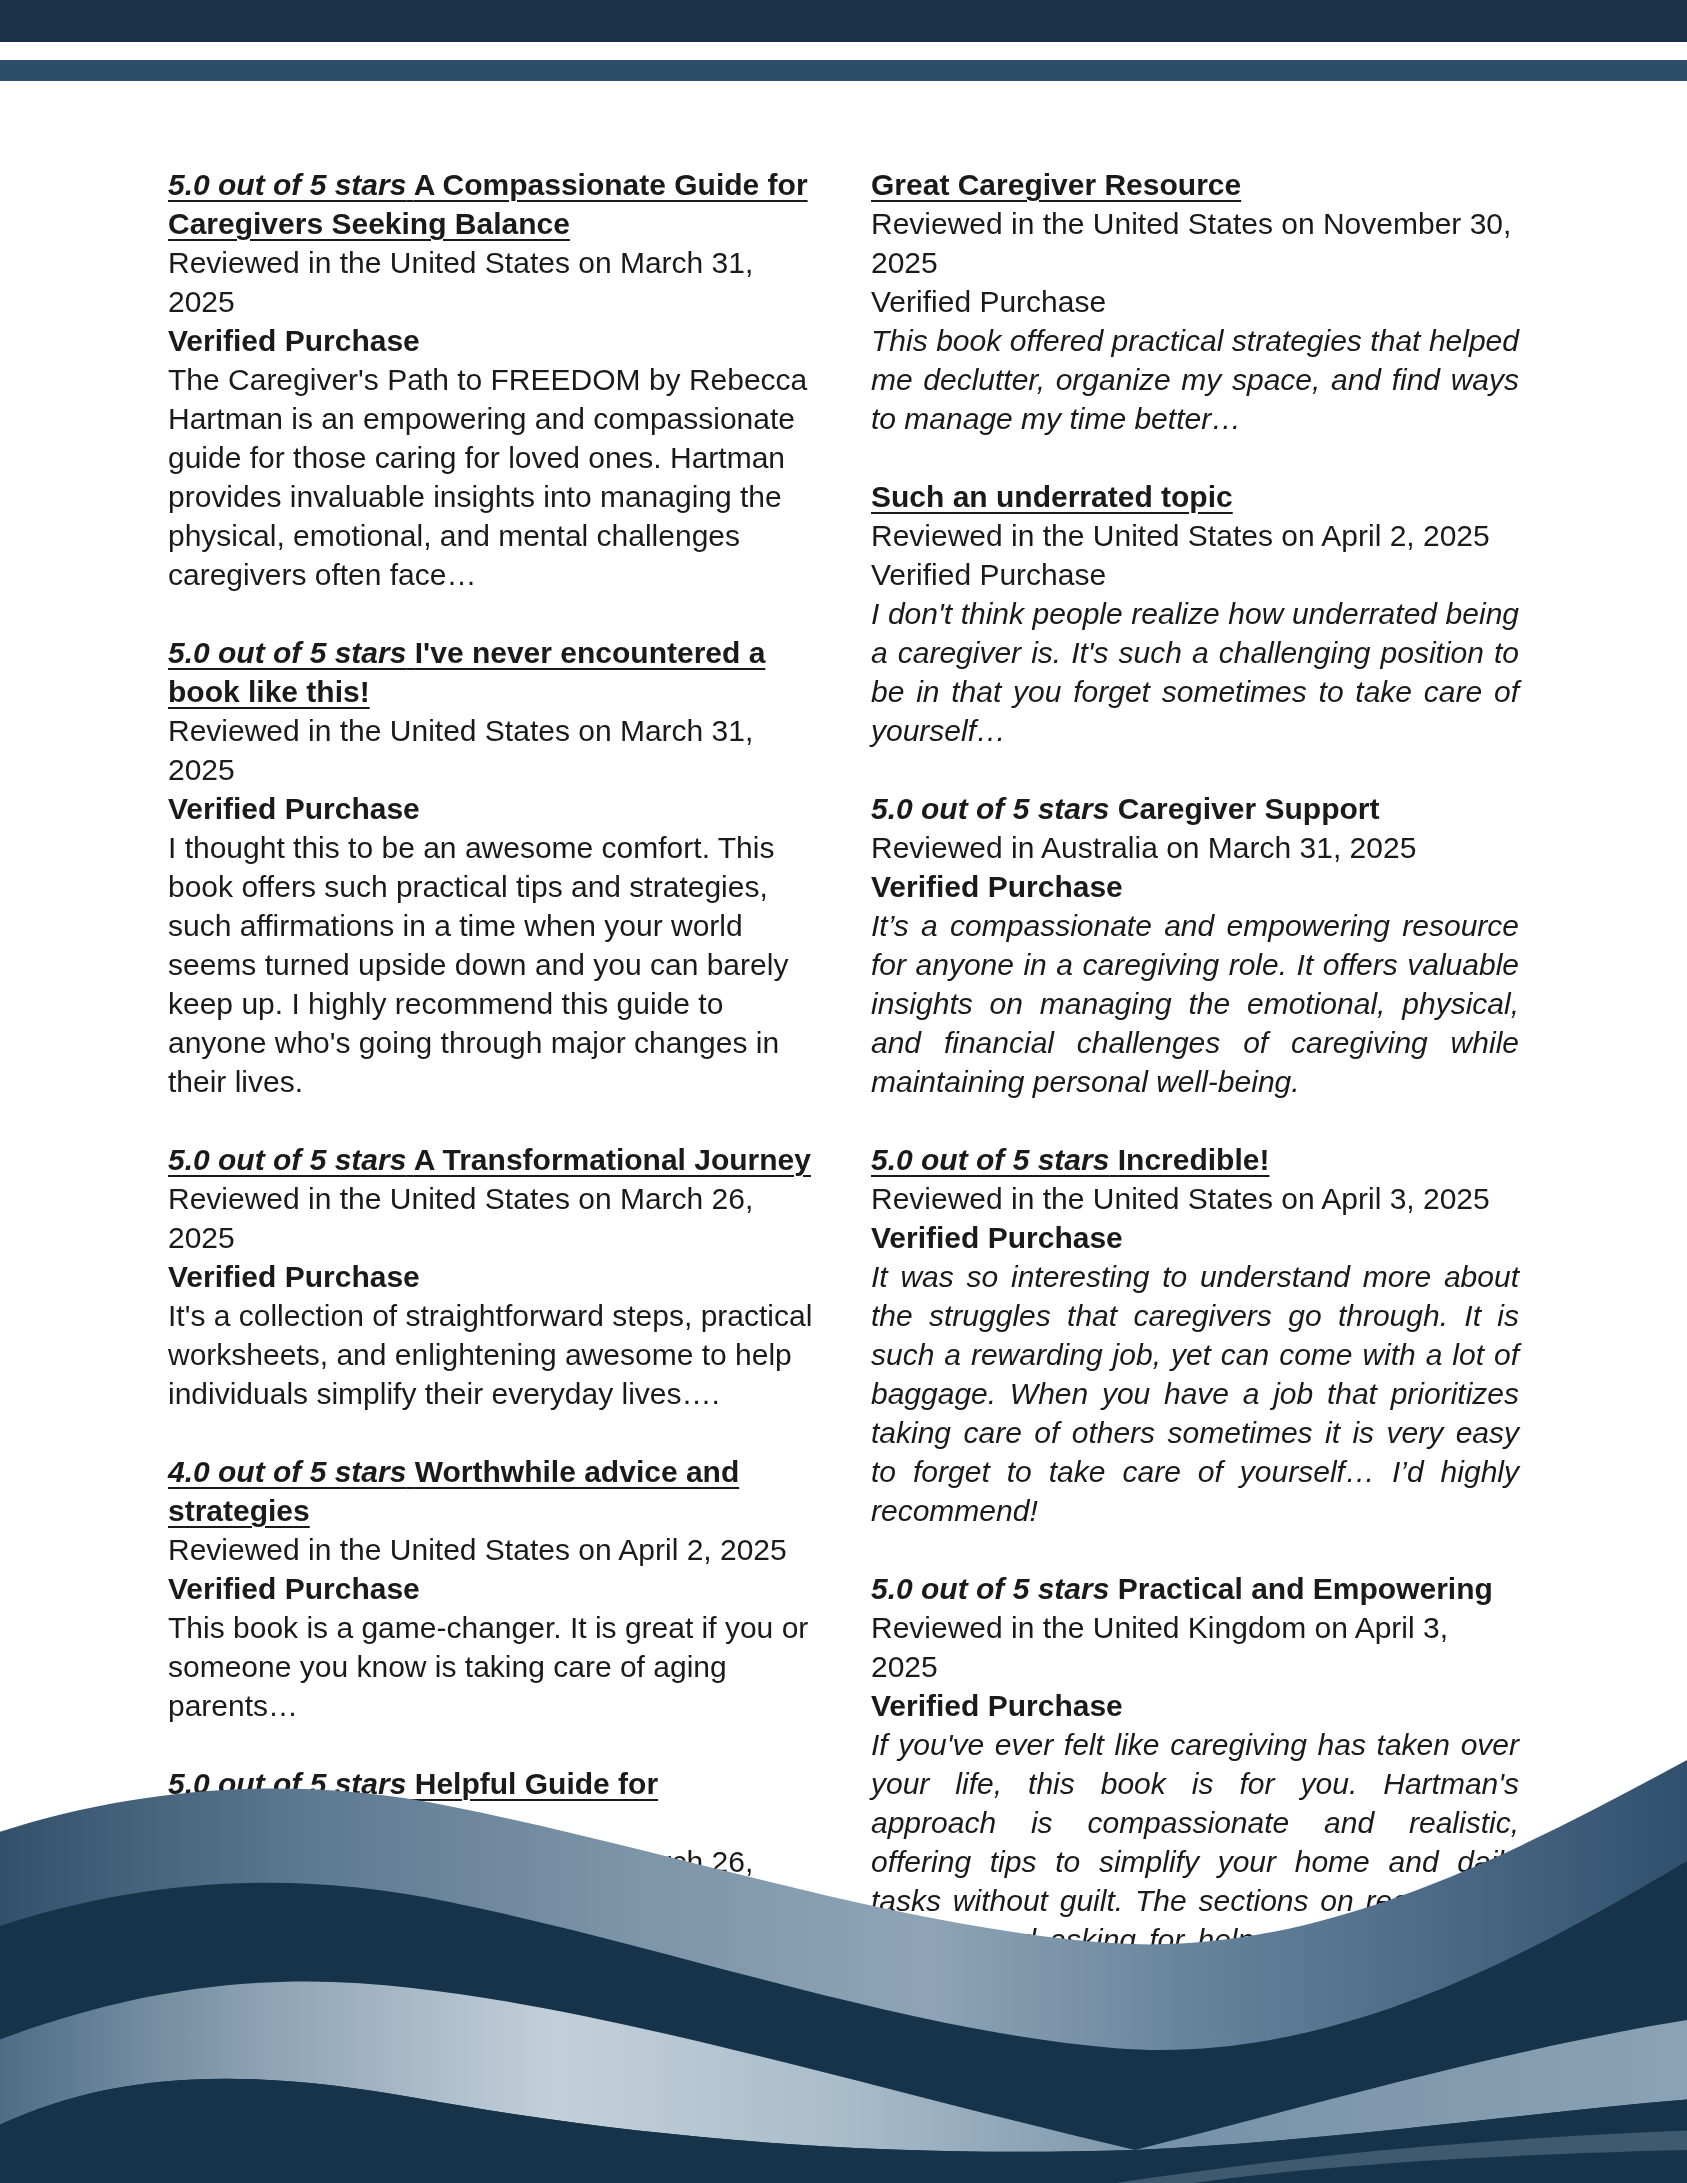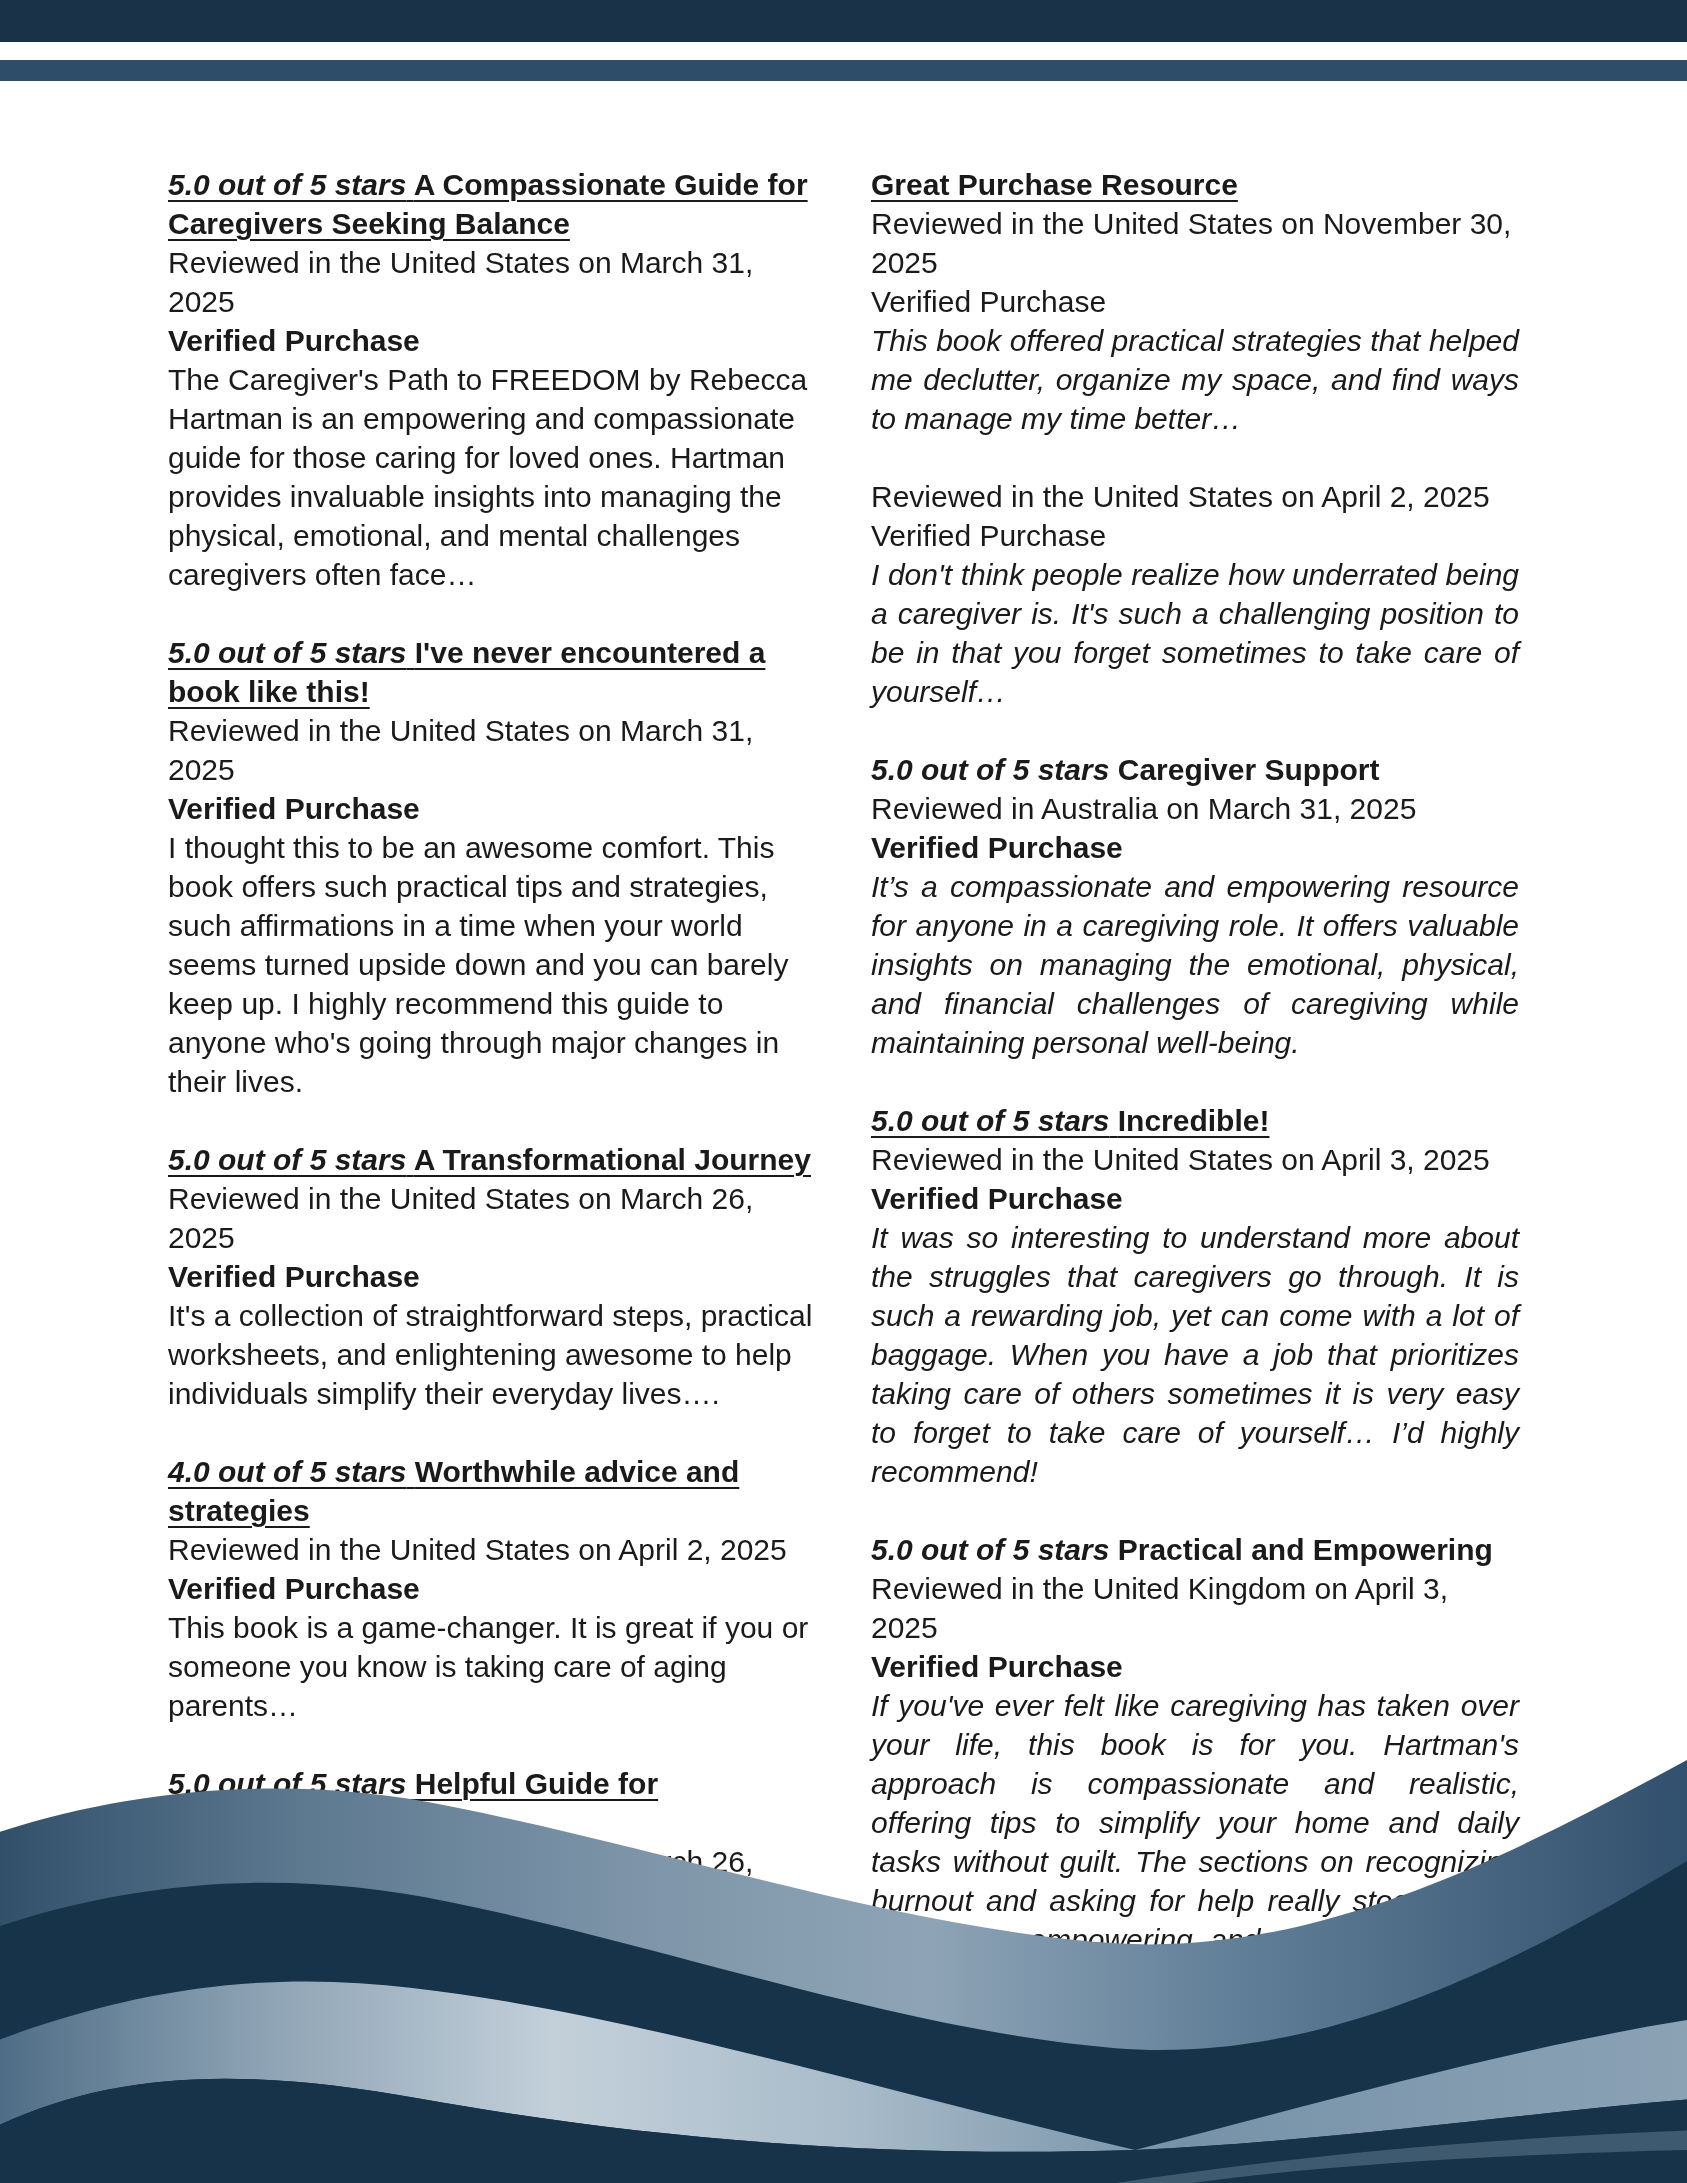--- a/index.html
+++ b/index.html
@@ -108,28 +108,32 @@
         <p class="body">The Caregiver's Path to FREEDOM: Simplify Your Home, Ease Your Stress, and Take Back Your Life by Rebecca Hartman is a well-written guide and incredibly helpful… Recommended.</p>
       </div>
 
     </div>
 
     <div class="col col-right">
 
       <div class="review">
         <p class="rev-head u">
           <span class="rating"></span>
-          <span class="title-text">Great Purchase Resource</span>
+          <span class="title-text">Great Caregiver Resource</span>
         </p>
         <p class="date">Reviewed in the United States on November 30, 2025</p>
         <p><span class="verified reg">Verified Purchase</span></p>
         <p class="body">This book offered practical strategies that helped me declutter, organize my space, and find ways to manage my time better…</p>
       </div>
 
       <div class="review">
+        <p class="rev-head u">
+          <span class="rating"></span>
+          <span class="title-text">Such an underrated topic</span>
+        </p>
         <p class="date">Reviewed in the United States on April 2, 2025</p>
         <p><span class="verified reg">Verified Purchase</span></p>
         <p class="body">I don't think people realize how underrated being a caregiver is. It's such a challenging position to be in that you forget sometimes to take care of yourself…</p>
       </div>
 
       <div class="review">
         <p class="rev-head">
           <span class="rating">5.0 out of 5 stars</span>
           <span class="title-text">Caregiver Support</span>
         </p>

